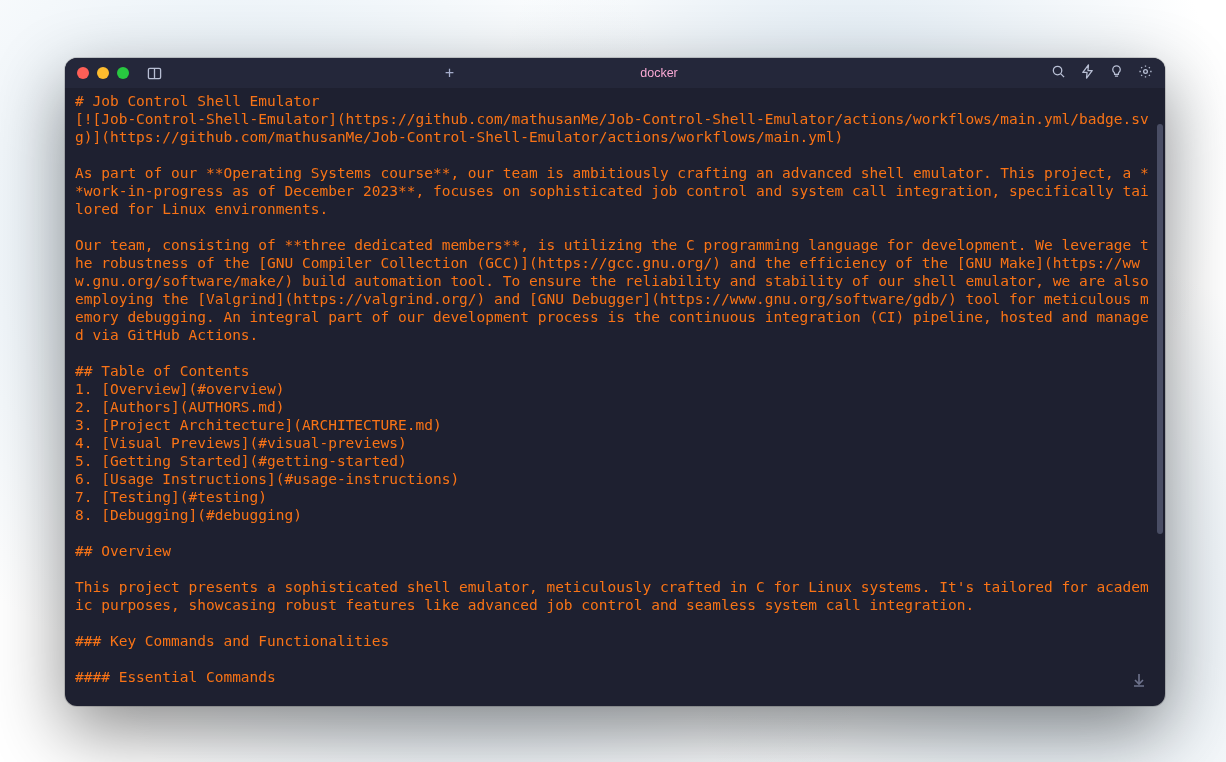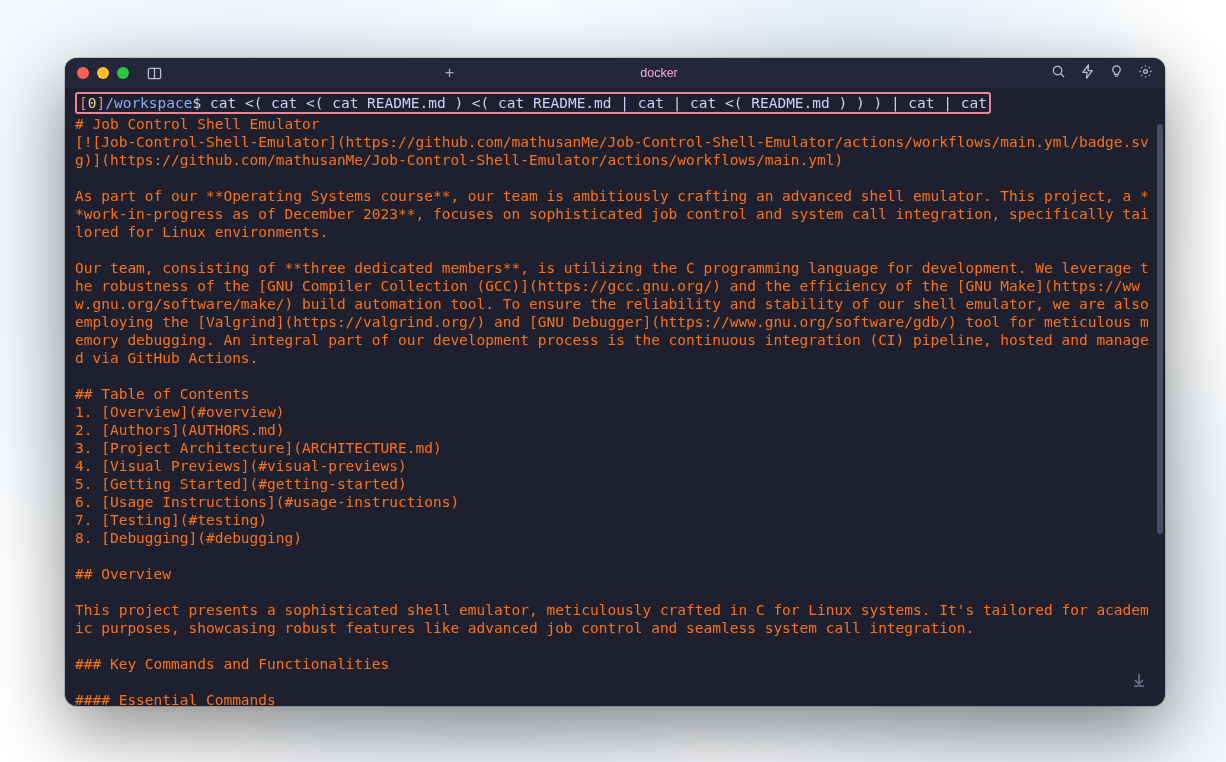--- a/index.html
+++ b/index.html
@@ -179,23 +179,20 @@
       <span>
         <svg viewBox="0 0 16 16" fill="none" stroke="currentColor" stroke-width="1.4">
           <circle cx="8" cy="8" r="2"></circle>
           <path d="M8 1.5v1.5M8 13v1.5M14.5 8H13M3 8H1.5M12.6 3.4l-1 1M4.4 11.6l-1 1M12.6 12.6l-1-1M4.4 4.4l-1-1"></path>
         </svg>
       </span>
     </div>
   </div>
 
   <div class="terminal-body">
-    <div class="prompt-line">
-      <span class="prompt-bracket">[</span><span class="prompt-num">0</span><span class="prompt-bracket">]</span><span class="prompt-path">/workspace</span><span class="prompt-dollar">$</span><span class="cmd-text"> cat &lt;( cat &lt;( cat README.md ) &lt;( cat README.md | cat | cat &lt;( README.md ) ) ) | cat | cat</span>
-    </div>
     <div class="output" id="output"># Job Control Shell Emulator
 [![Job-Control-Shell-Emulator](https://github.com/mathusanMe/Job-Control-Shell-Emulator/actions/workflows/main.yml/badge.svg)](https://github.com/mathusanMe/Job-Control-Shell-Emulator/actions/workflows/main.yml)
 
 As part of our **Operating Systems course**, our team is ambitiously crafting an advanced shell emulator. This project, a **work-in-progress as of December 2023**, focuses on sophisticated job control and system call integration, specifically tailored for Linux environments.
 
 Our team, consisting of **three dedicated members**, is utilizing the C programming language for development. We leverage the robustness of the [GNU Compiler Collection (GCC)](https://gcc.gnu.org/) and the efficiency of the [GNU Make](https://www.gnu.org/software/make/) build automation tool. To ensure the reliability and stability of our shell emulator, we are also employing the [Valgrind](https://valgrind.org/) and [GNU Debugger](https://www.gnu.org/software/gdb/) tool for meticulous memory debugging. An integral part of our development process is the continuous integration (CI) pipeline, hosted and managed via GitHub Actions.
 
 ## Table of Contents
 1. [Overview](#overview)
 2. [Authors](AUTHORS.md)

